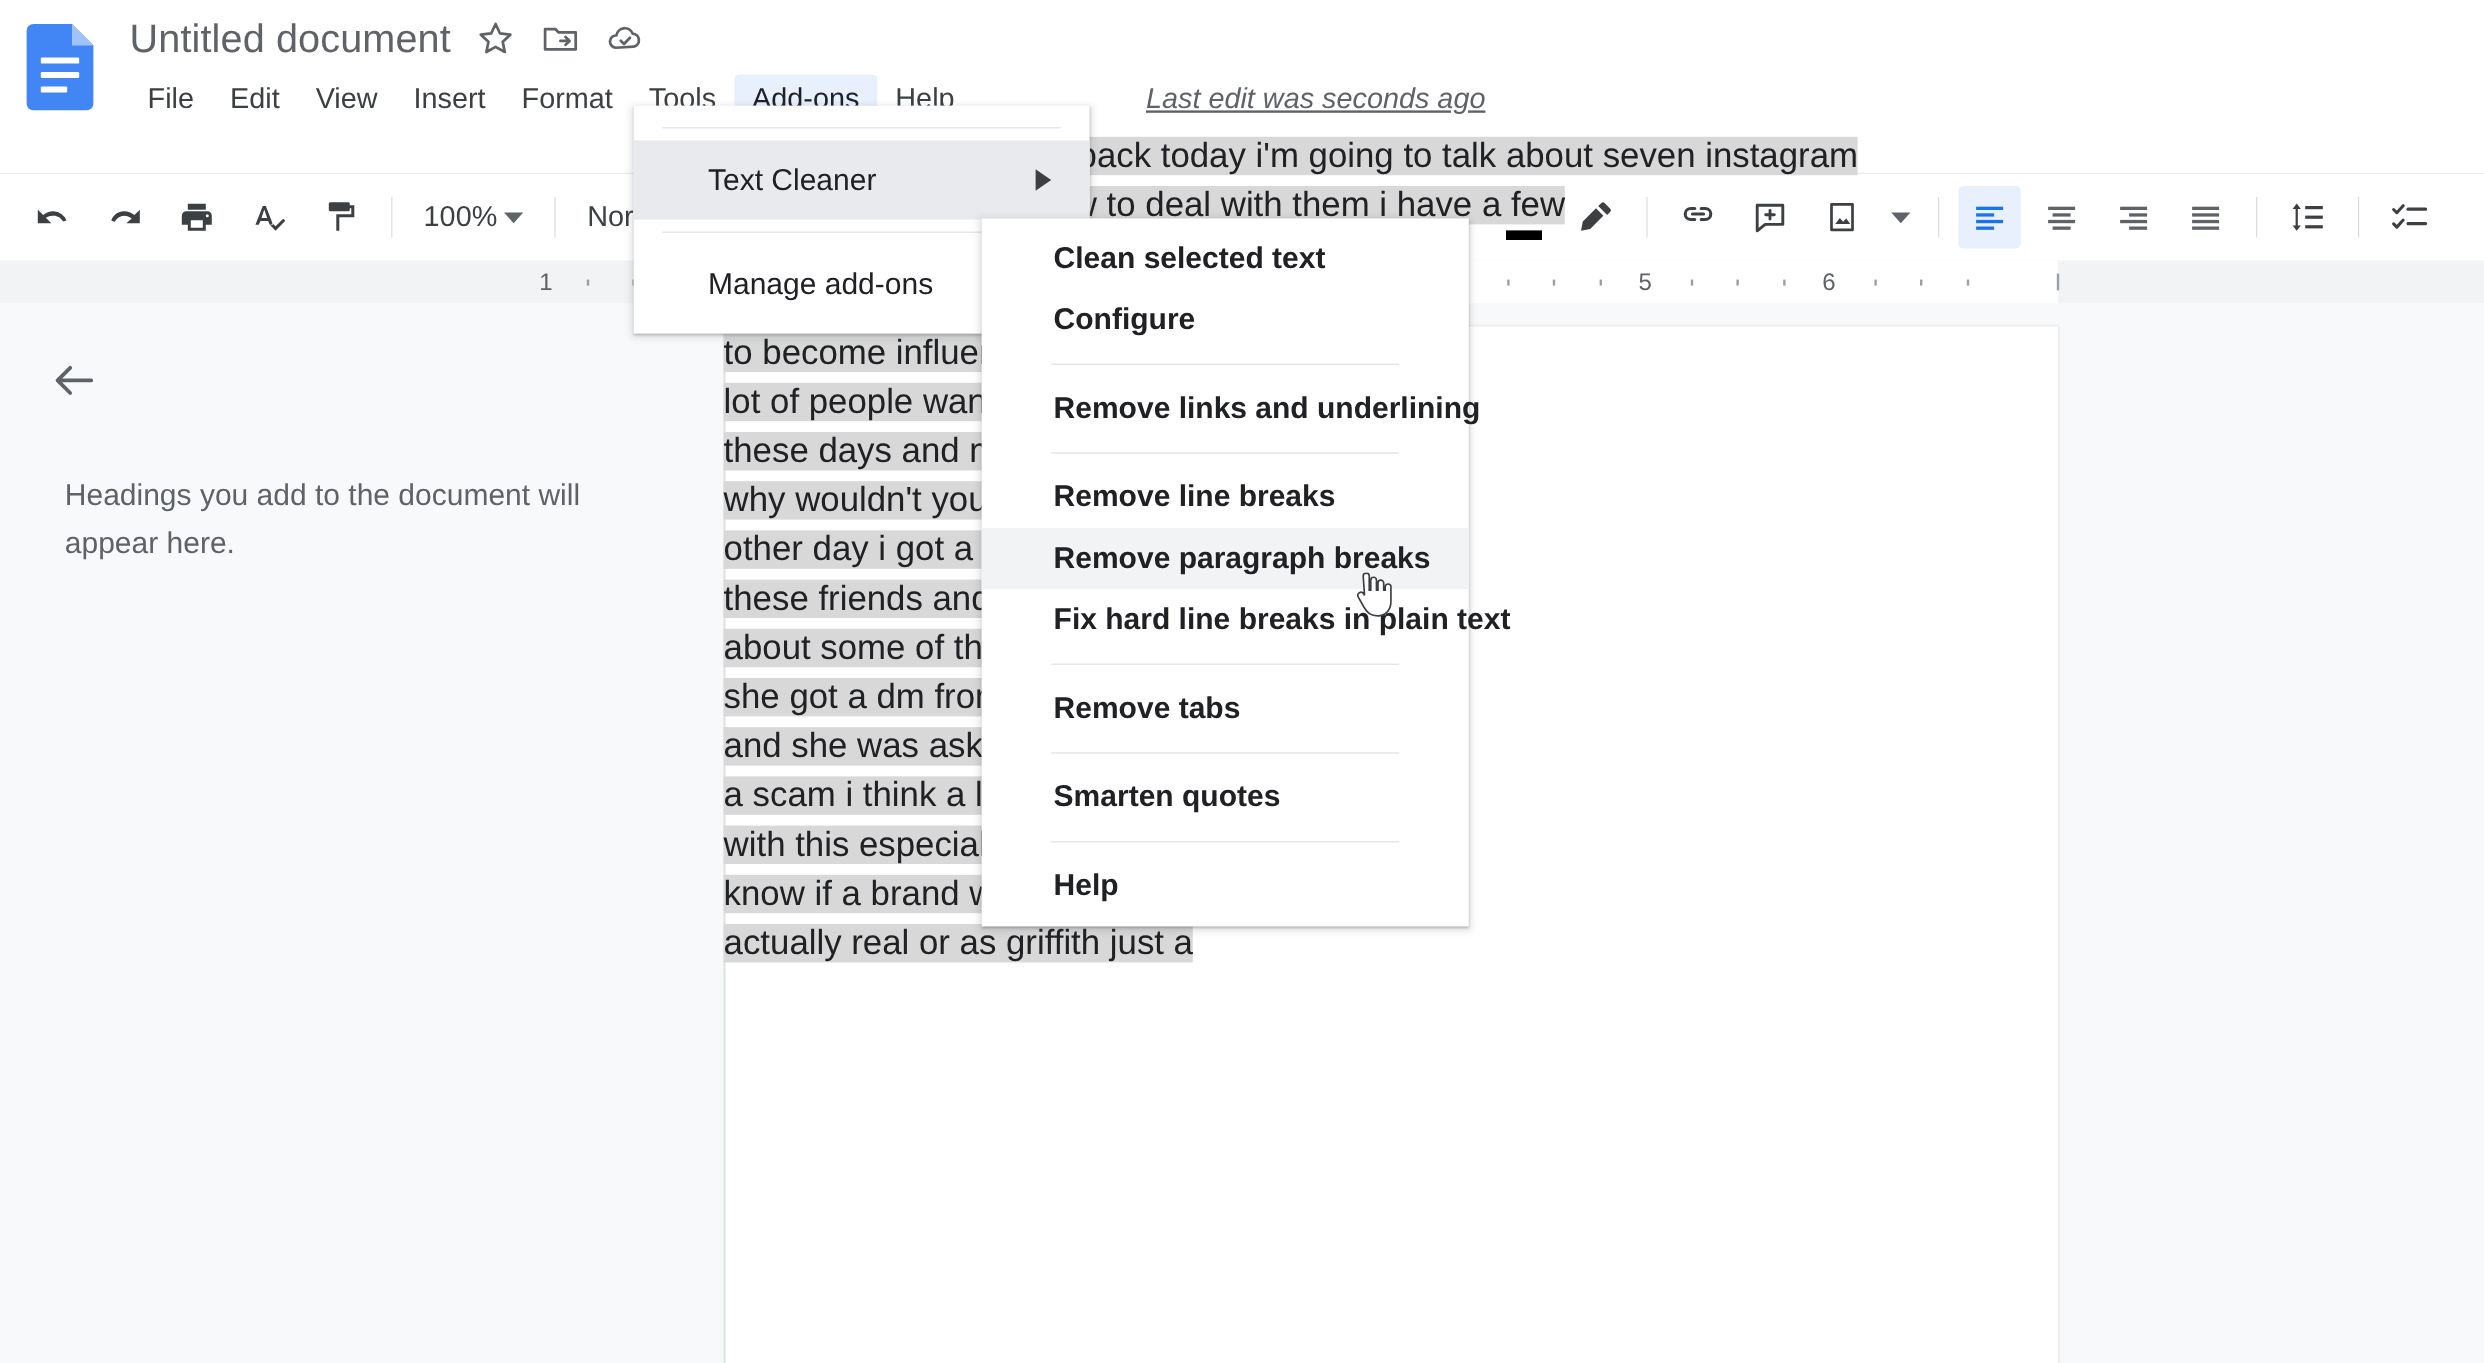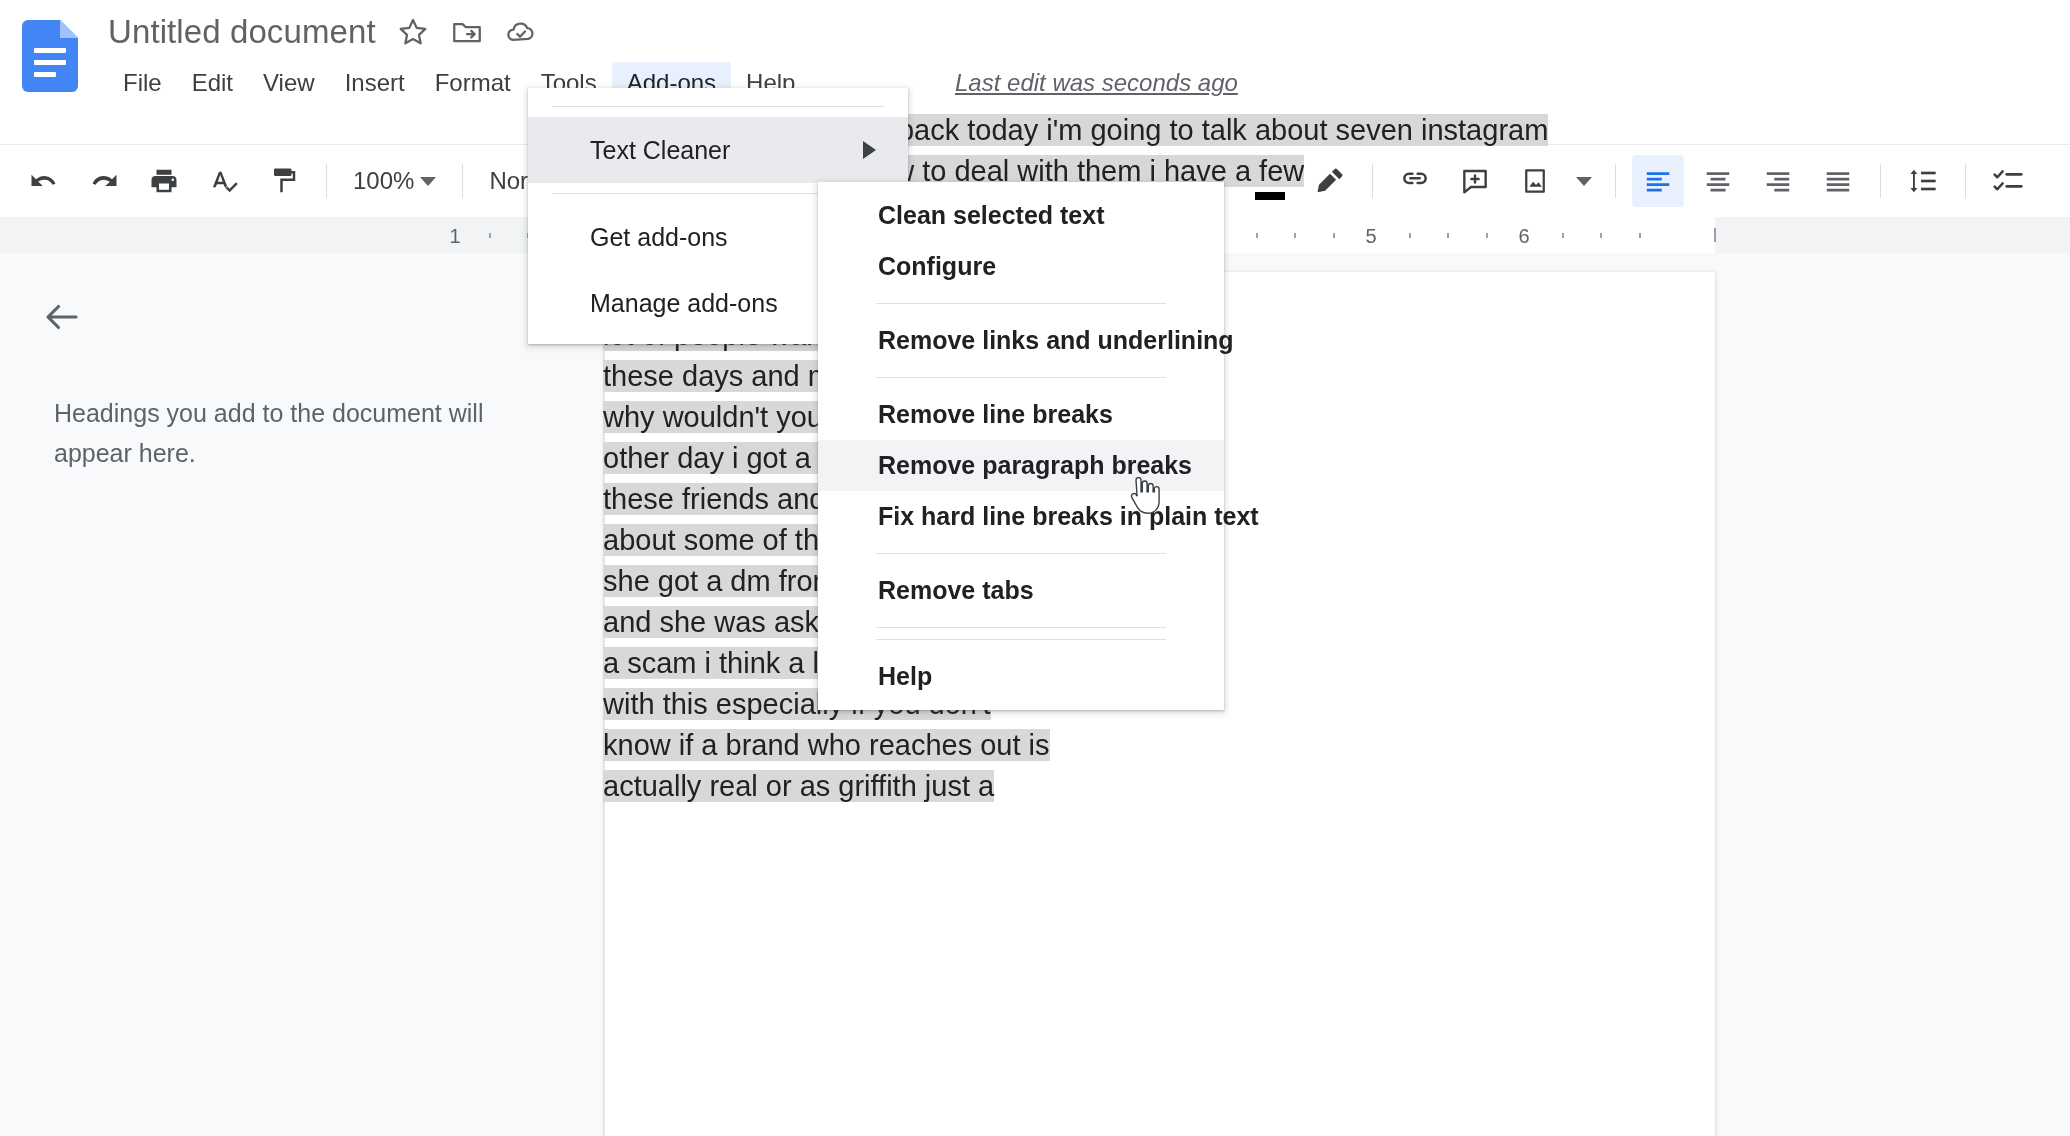--- a/index.html
+++ b/index.html
@@ -473,36 +473,36 @@
   <div><span class="hl">actually real or as griffith just a</span></div>
 </div>
 
 <div class="menu-popup">
   <div class="msep"></div>
   <div class="mi hover">
     <span>Text Cleaner</span>
     <span class="arrow"></span>
   </div>
   <div class="msep"></div>
-  <div class="mi">Get add-ons</div>
   <div class="mi">Manage add-ons</div>
 </div>
 
 <div class="submenu">
   <div class="smi">Clean selected text</div>
   <div class="smi">Configure</div>
   <div class="ssep"></div>
   <div class="smi">Remove links and underlining</div>
   <div class="ssep"></div>
   <div class="smi">Remove line breaks</div>
   <div class="smi hover">Remove paragraph breaks</div>
   <div class="smi">Fix hard line breaks in plain text</div>
   <div class="ssep"></div>
   <div class="smi">Remove tabs</div>
   <div class="ssep"></div>
+  <div class="smi">Smarten quotes</div>
   <div class="ssep"></div>
   <div class="smi">Help</div>
 </div>
 
 <div class="cursor">
   <svg width="34" height="42" viewBox="0 0 24 30">
     <path d="M7 2.2c0-1 .8-1.8 1.8-1.8s1.8.8 1.8 1.8v8.4h.9V4.6c0-1 .8-1.7 1.7-1.7s1.7.8 1.7 1.7v6h.9V6.3c0-1 .8-1.7 1.7-1.7s1.7.8 1.7 1.7v4.3h.9V8.5c0-.9.8-1.6 1.7-1.6s1.7.7 1.7 1.6v8.8c0 5-3.2 8.6-7.8 8.6-4.4 0-6.2-1.8-8.3-5.3L4 14.6c-.5-.9-.2-2 .7-2.5s2-.2 2.5.6l.6 1z" fill="#ffffff" stroke="#3c4043" stroke-width="1"></path>
   </svg>
 </div>
 

